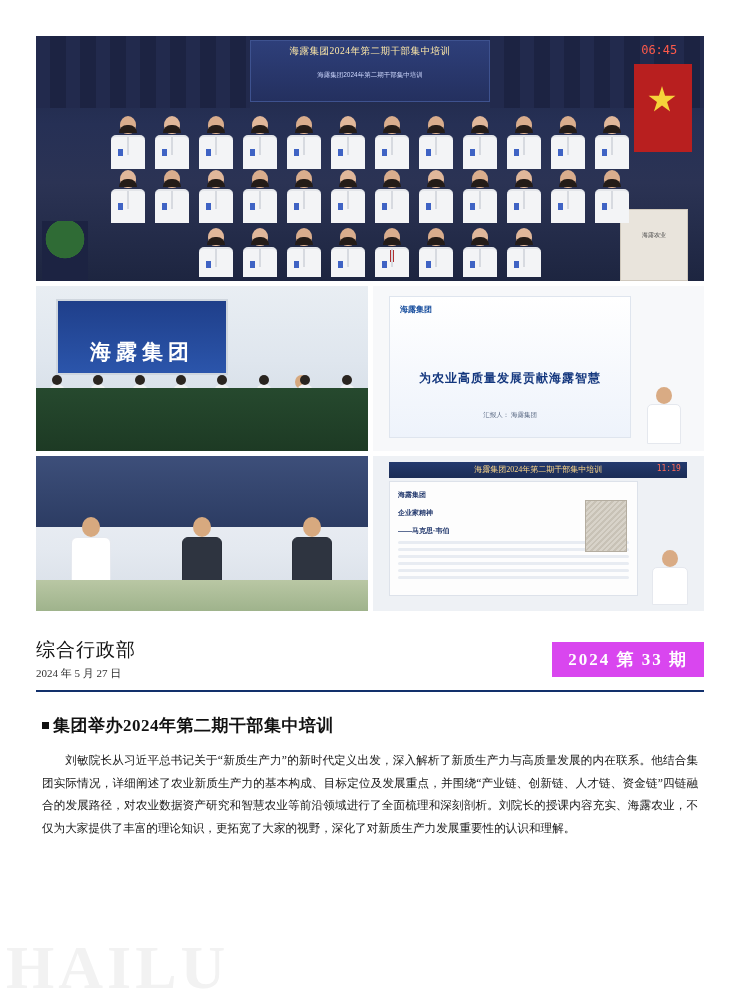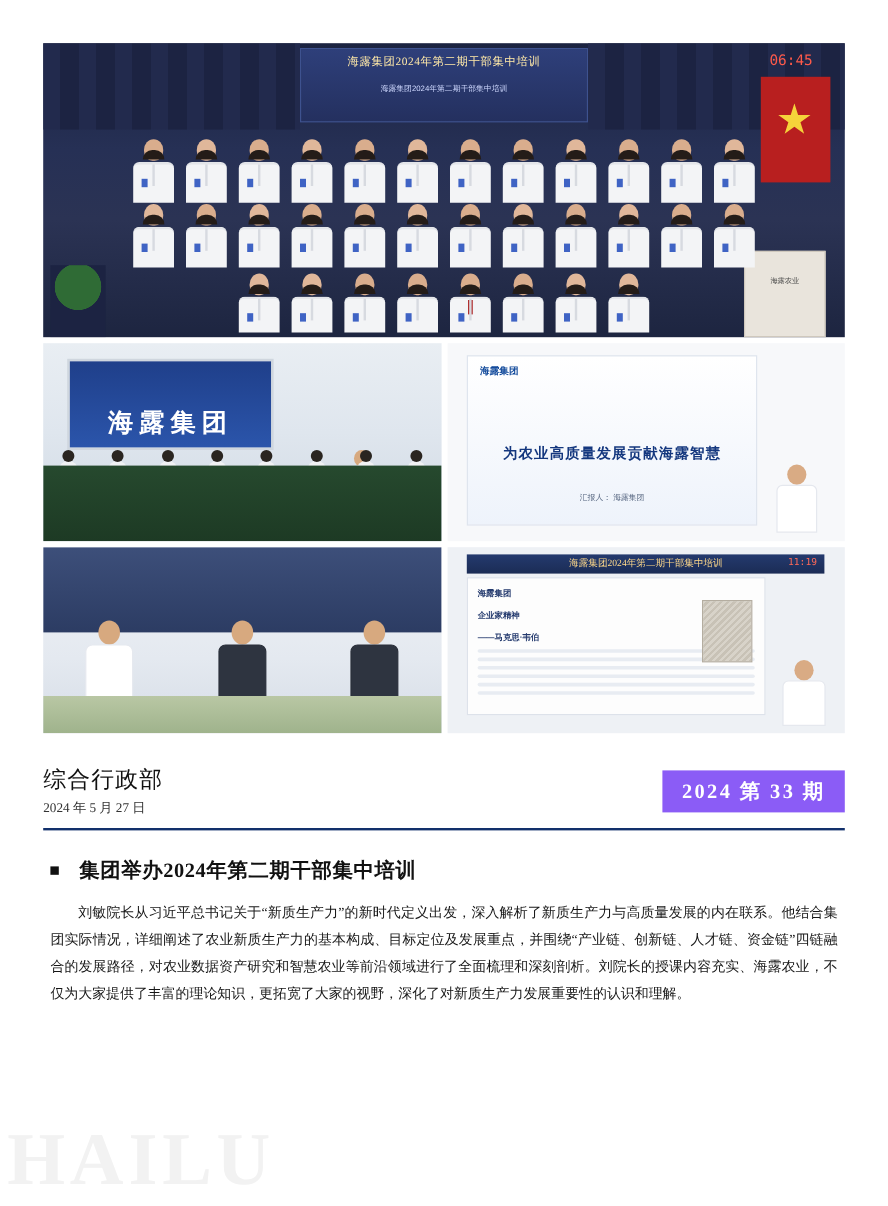--- a/index.html
+++ b/index.html
@@ -249,36 +249,36 @@
     display: flex; align-items: center; justify-content: space-between;
     padding: 26px 36px 0 36px;
   }
   .meta .dept {
     font-size: 19px; color: #111; font-family: "Liberation Serif", serif; letter-spacing: 1px;
   }
   .meta .date {
     font-size: 11px; color: #333; margin-top: 3px; font-family: "Liberation Serif", serif;
   }
   .issue {
-    background: #8b5cf6; color: #fff;
+    background: #d946ef; color: #fff;
     font-size: 17px; font-weight: bold;
     padding: 6px 16px; letter-spacing: 2px;
     font-family: "Liberation Serif", serif;
     white-space: nowrap;
   }
   .rule {
     position: relative; z-index: 1;
     margin: 9px 36px 0 36px; height: 2px; background: #12306b;
   }
   
   .article { position: relative; z-index: 1; padding: 22px 42px 0 42px; }
   .headline {
     font-size: 17px; font-weight: bold; color: #111;
     font-family: "Liberation Serif", serif; letter-spacing: .5px;
-    display: flex; align-items: center; gap: 17px;
+    display: flex; align-items: center; gap: 4px;
   }
   .headline .bullet {
     width: 7px; height: 7px; background: #111; display: inline-block;
   }
   .para {
     margin-top: 13px;
     font-size: 11.6px;
     line-height: 1.95;
     color: #161616;
     text-align: justify;

